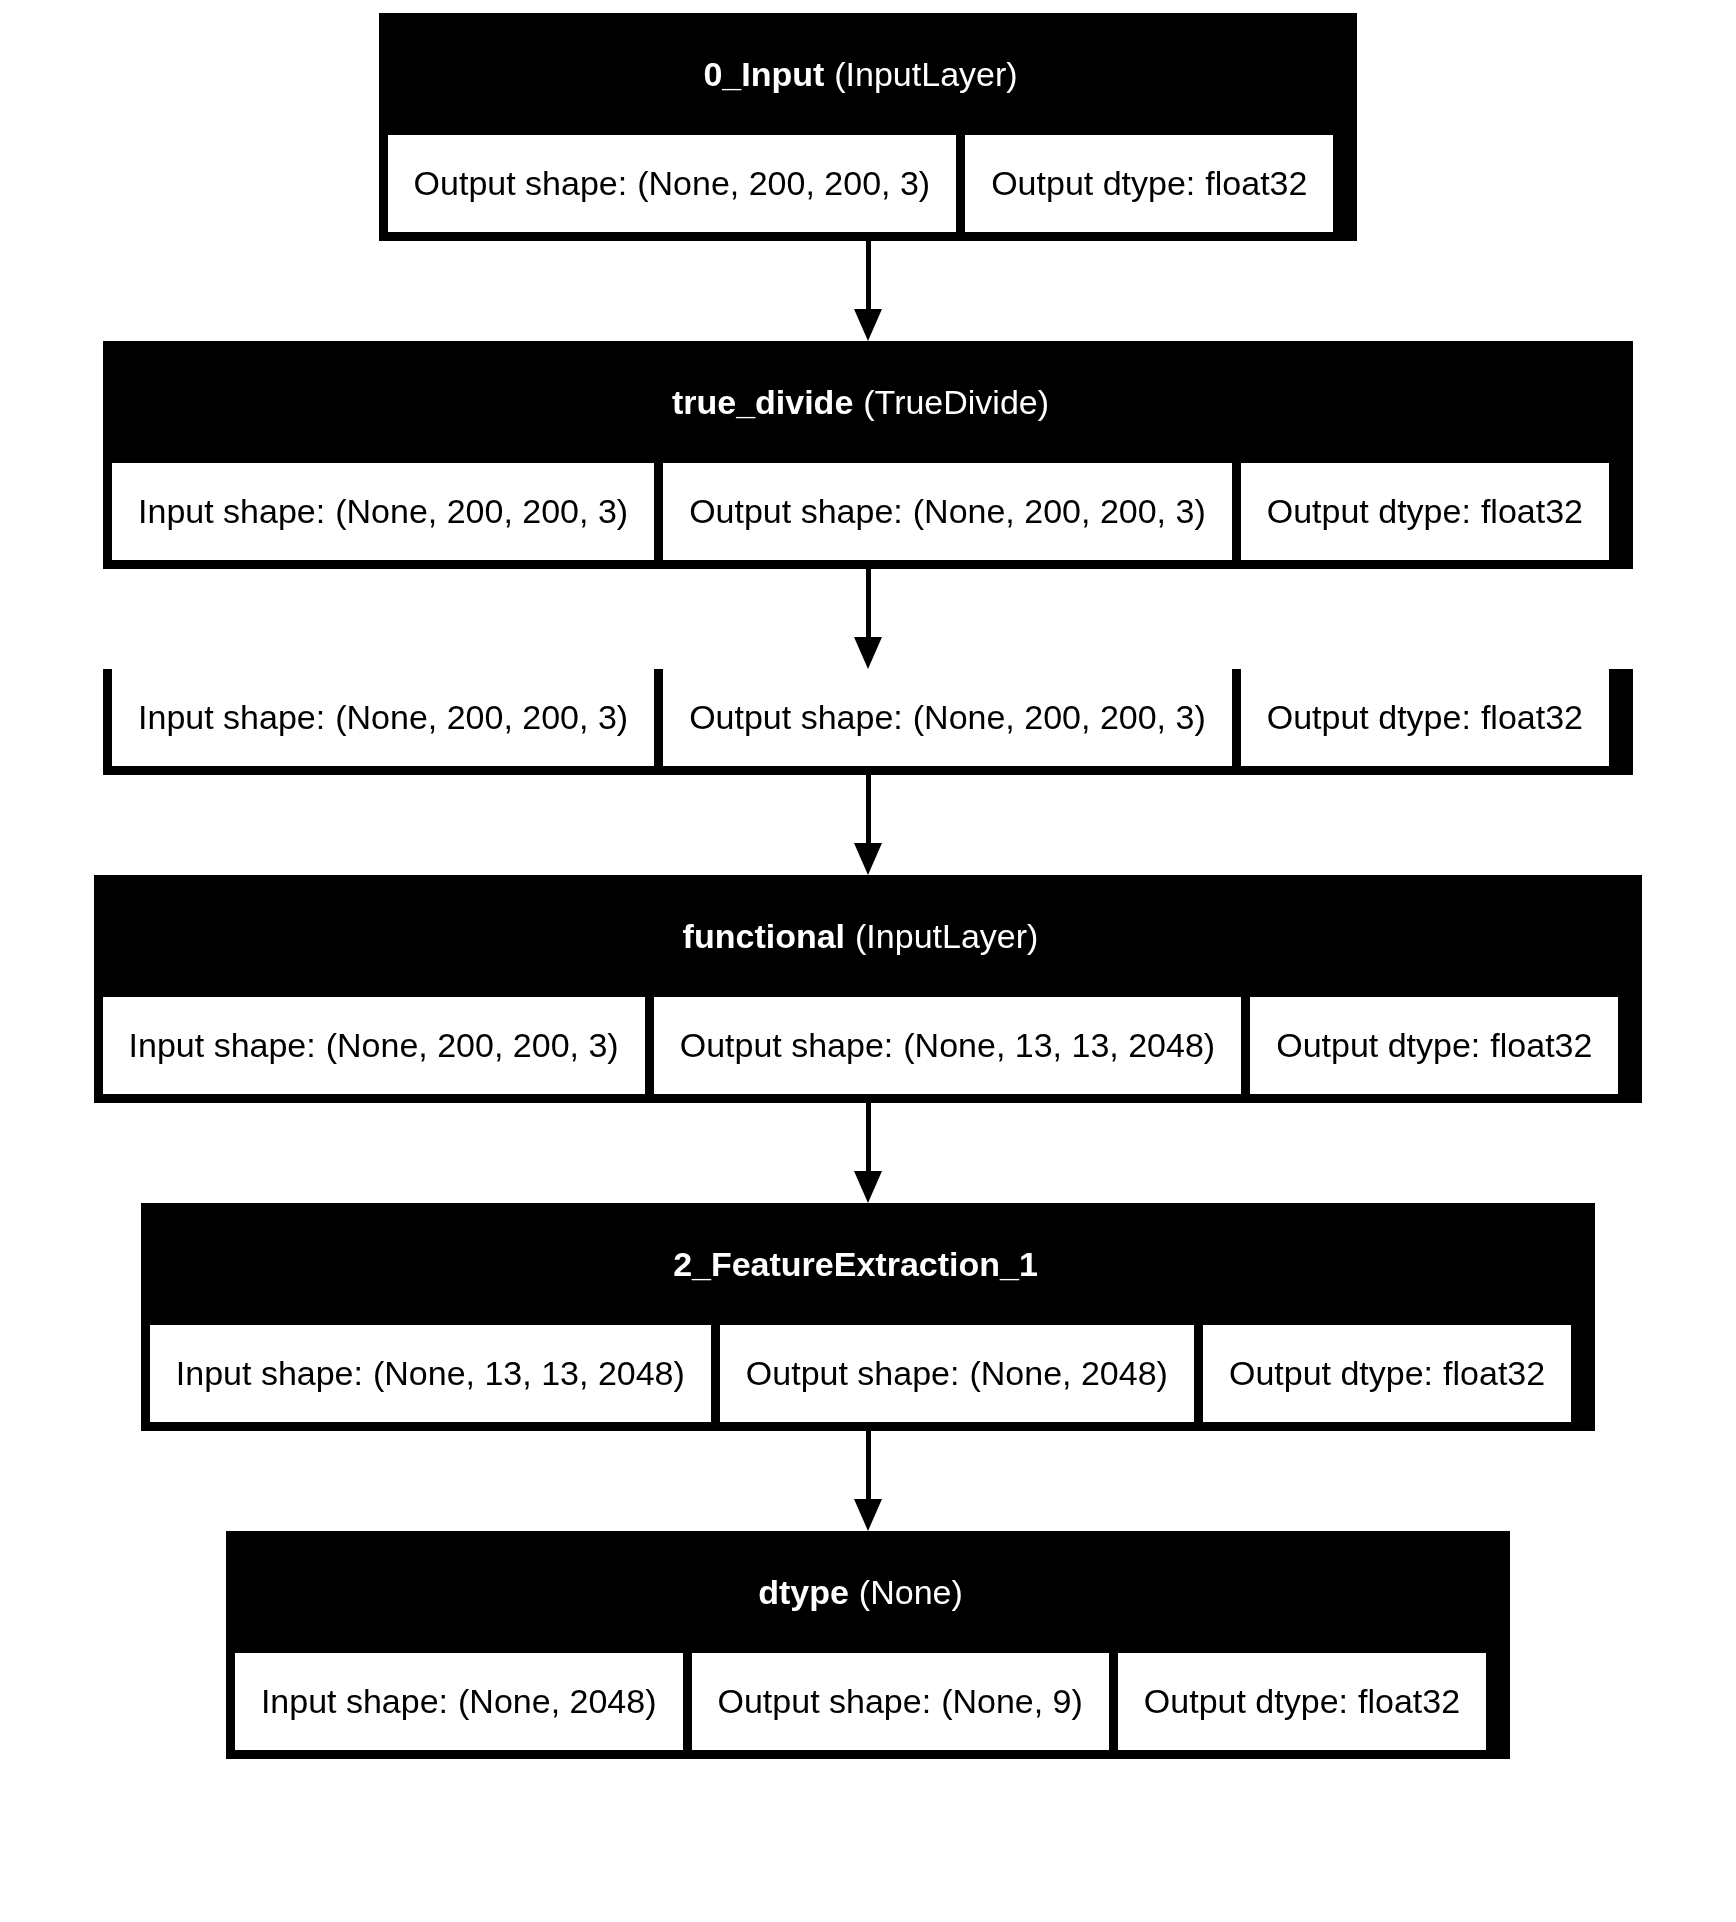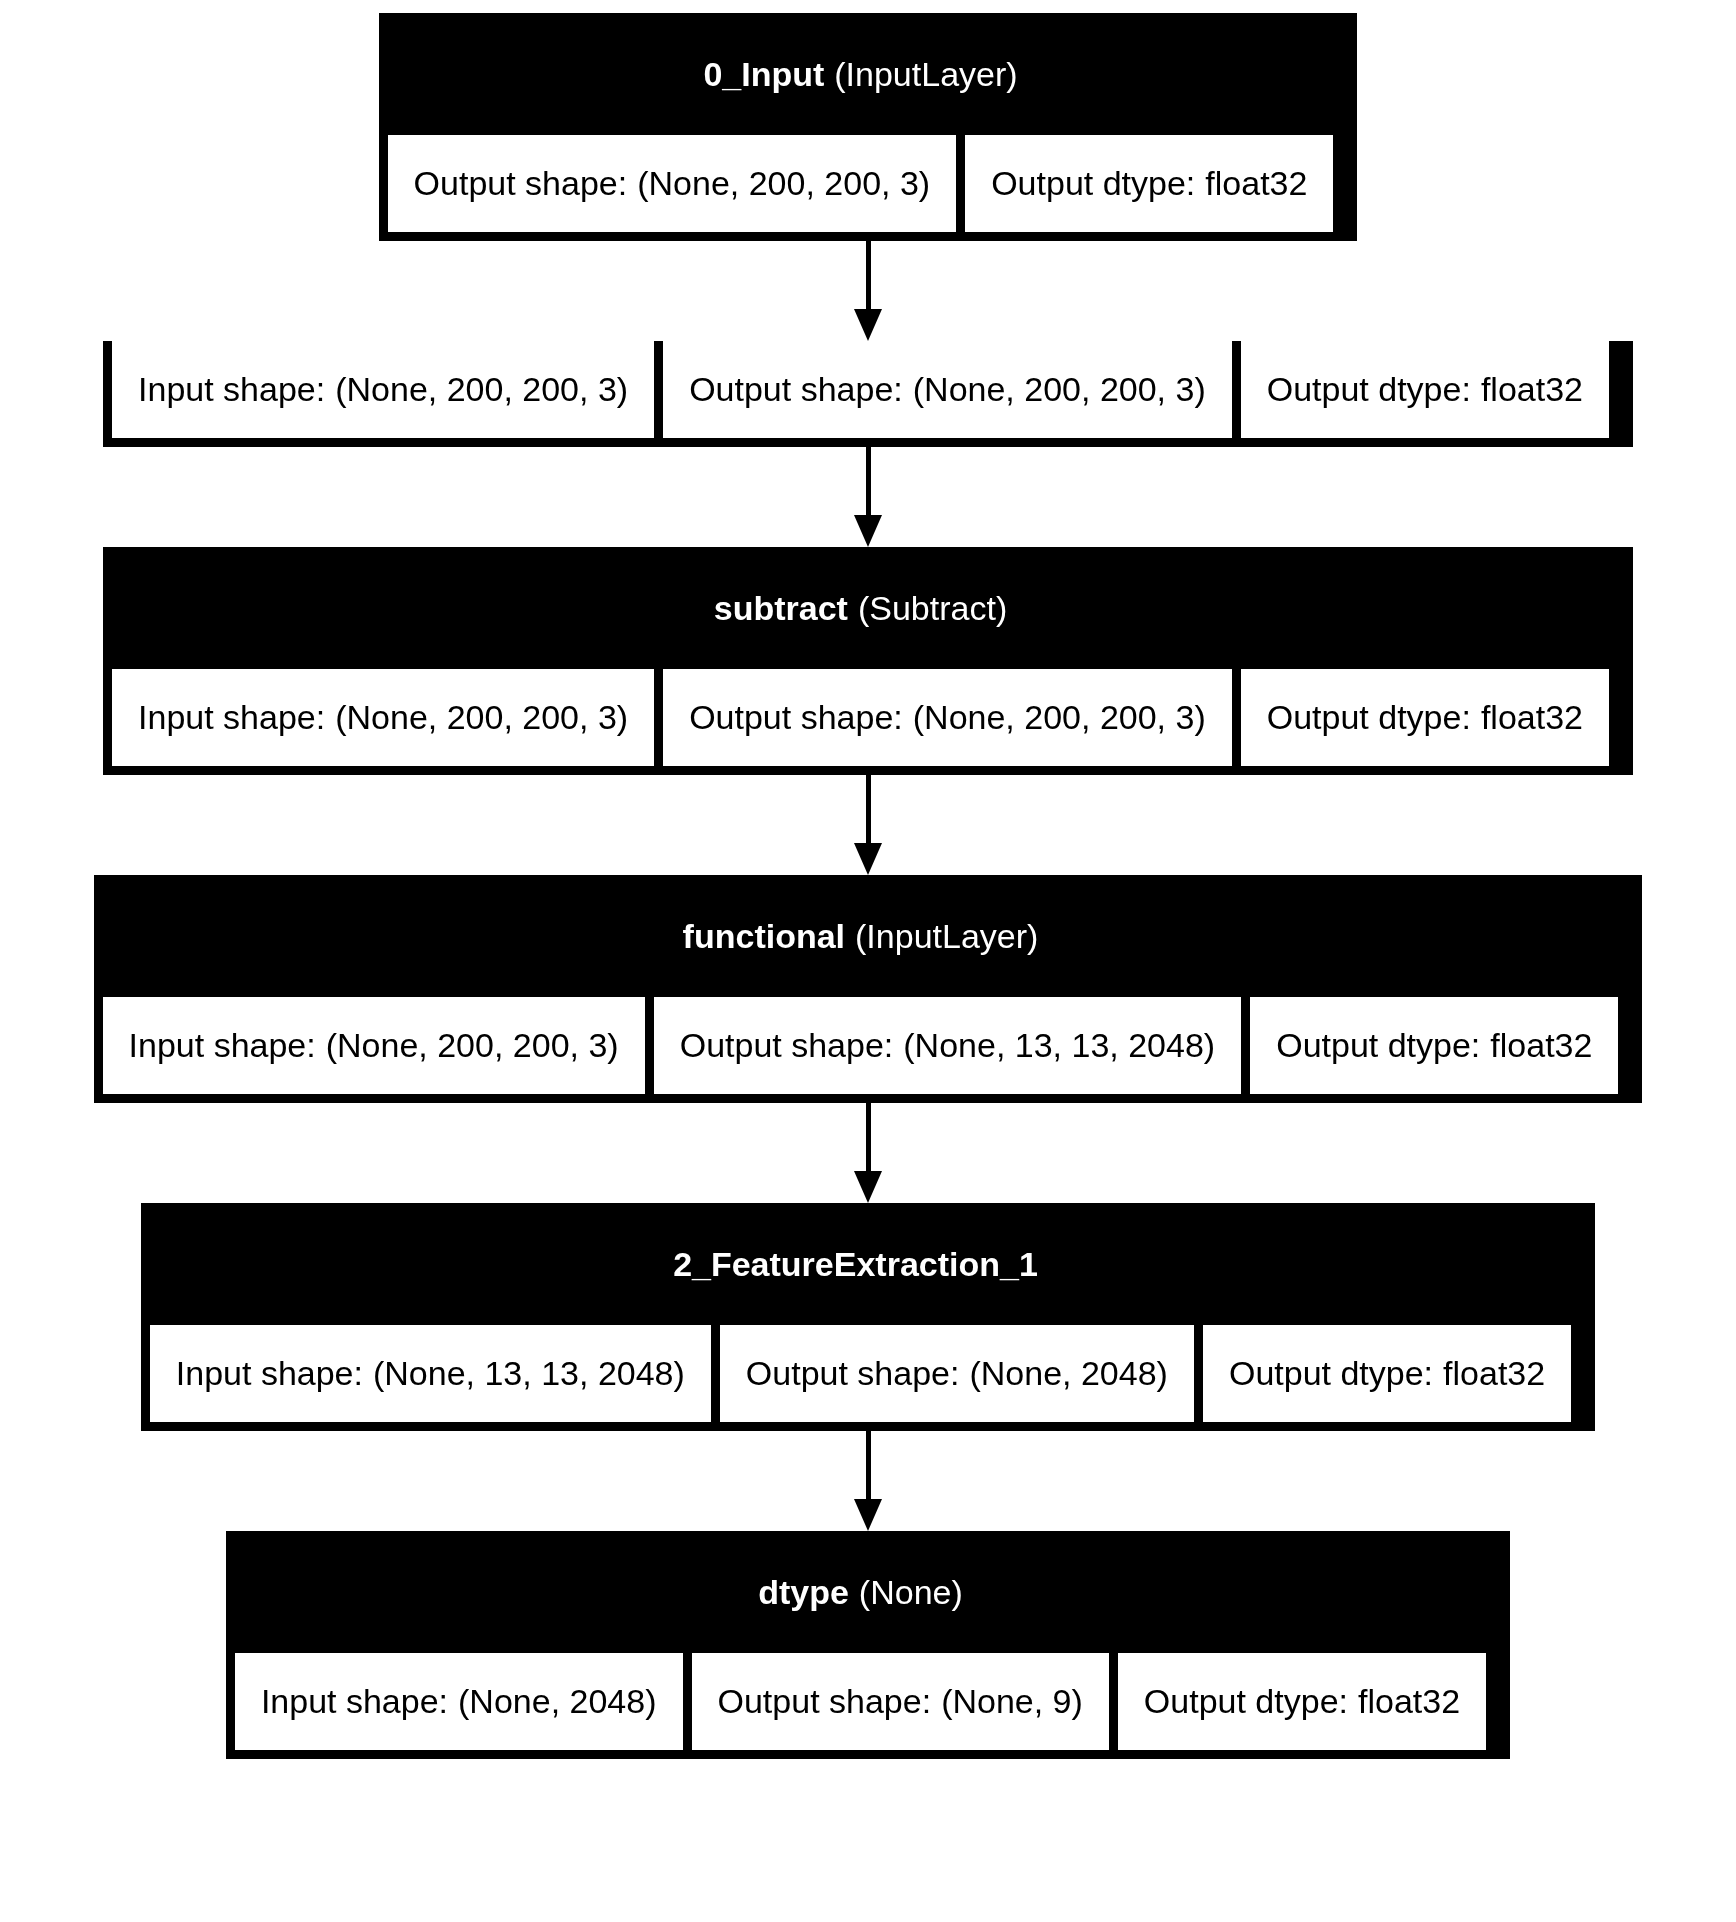--- a/index.html
+++ b/index.html
@@ -109,46 +109,46 @@
       </div>
     </div>
   </div>
 
   <div class="connector">
     <div class="line"></div>
     <div class="head"></div>
   </div>
 
   <div class="node">
-    <div class="cells">
-      <div class="cell">
-        <span class="cell-label">Input shape:</span>
-        <span class="cell-value">(None, 200, 200, 3)</span>
-      </div>
-      <div class="cell">
-        <span class="cell-label">Output shape:</span>
-        <span class="cell-value">(None, 200, 200, 3)</span>
-      </div>
-      <div class="cell">
-        <span class="cell-label">Output dtype:</span>
-        <span class="cell-value">float32</span>
-      </div>
-    </div>
-  </div>
-
-  <div class="connector">
-    <div class="line"></div>
-    <div class="head"></div>
-  </div>
-
-  <div class="node">
-    <div class="node-title">
-      <span class="layer-name">subtract</span>
-      <span class="layer-type">(Subtract)</span>
-    </div>
+    <div class="node-title">
+      <span class="layer-name">true_divide</span>
+      <span class="layer-type">(TrueDivide)</span>
+    </div>
+    <div class="cells">
+      <div class="cell">
+        <span class="cell-label">Input shape:</span>
+        <span class="cell-value">(None, 200, 200, 3)</span>
+      </div>
+      <div class="cell">
+        <span class="cell-label">Output shape:</span>
+        <span class="cell-value">(None, 200, 200, 3)</span>
+      </div>
+      <div class="cell">
+        <span class="cell-label">Output dtype:</span>
+        <span class="cell-value">float32</span>
+      </div>
+    </div>
+  </div>
+
+  <div class="connector">
+    <div class="line"></div>
+    <div class="head"></div>
+  </div>
+
+  <div class="node">
     <div class="cells">
       <div class="cell">
         <span class="cell-label">Input shape:</span>
         <span class="cell-value">(None, 200, 200, 3)</span>
       </div>
       <div class="cell">
         <span class="cell-label">Output shape:</span>
         <span class="cell-value">(None, 200, 200, 3)</span>
       </div>
       <div class="cell">

